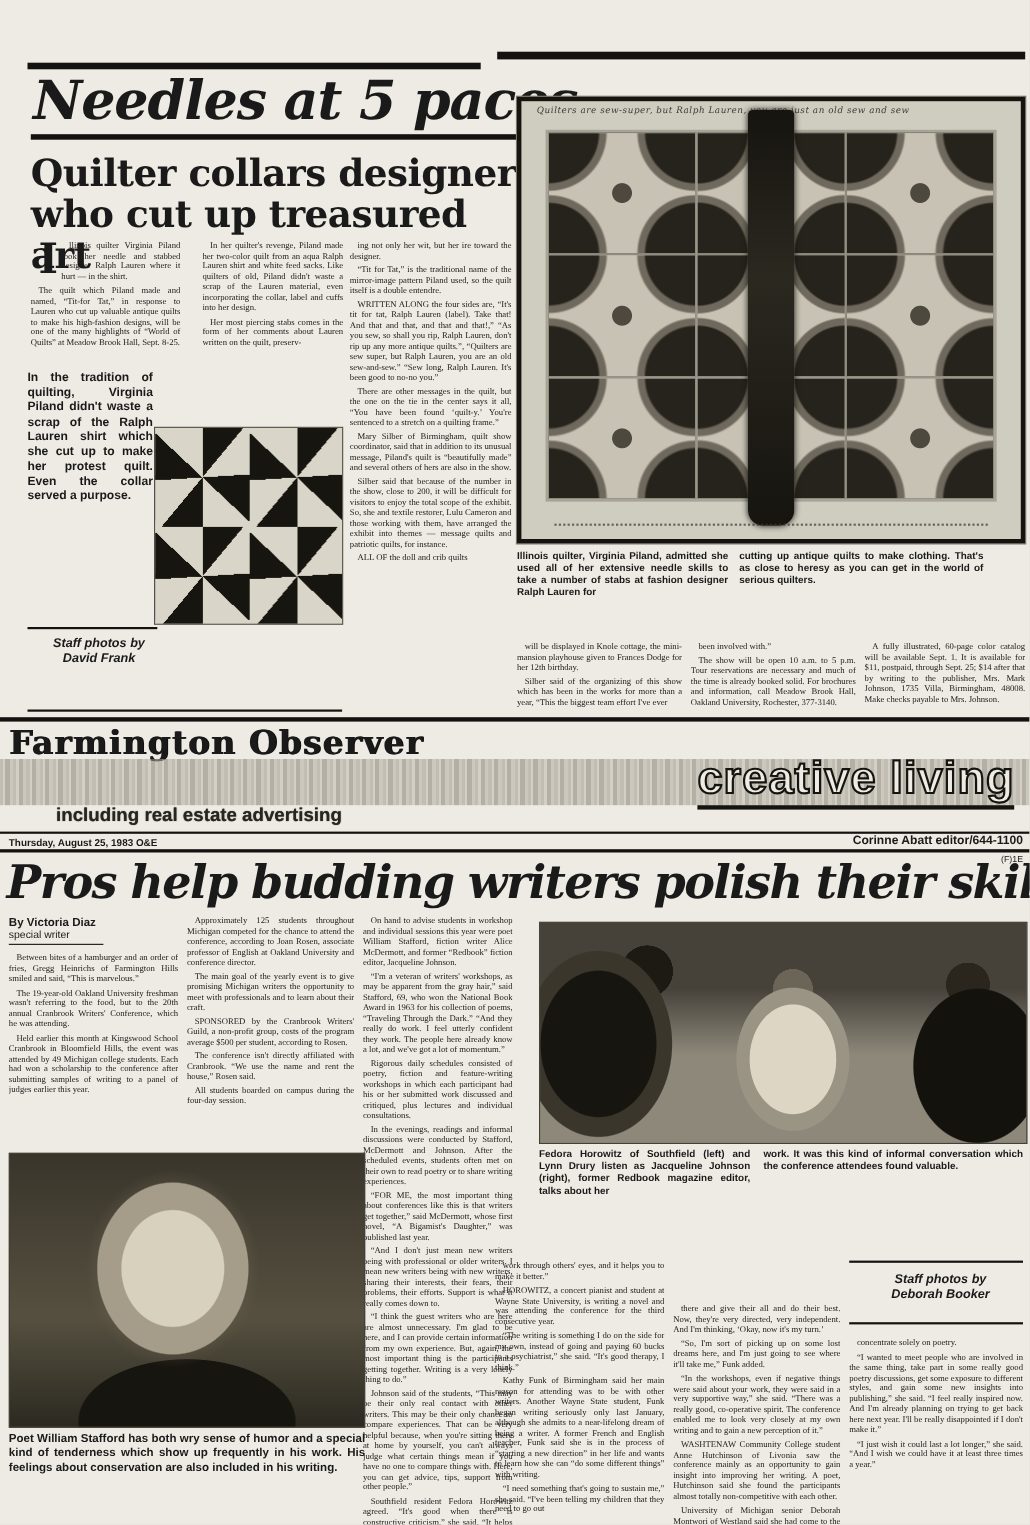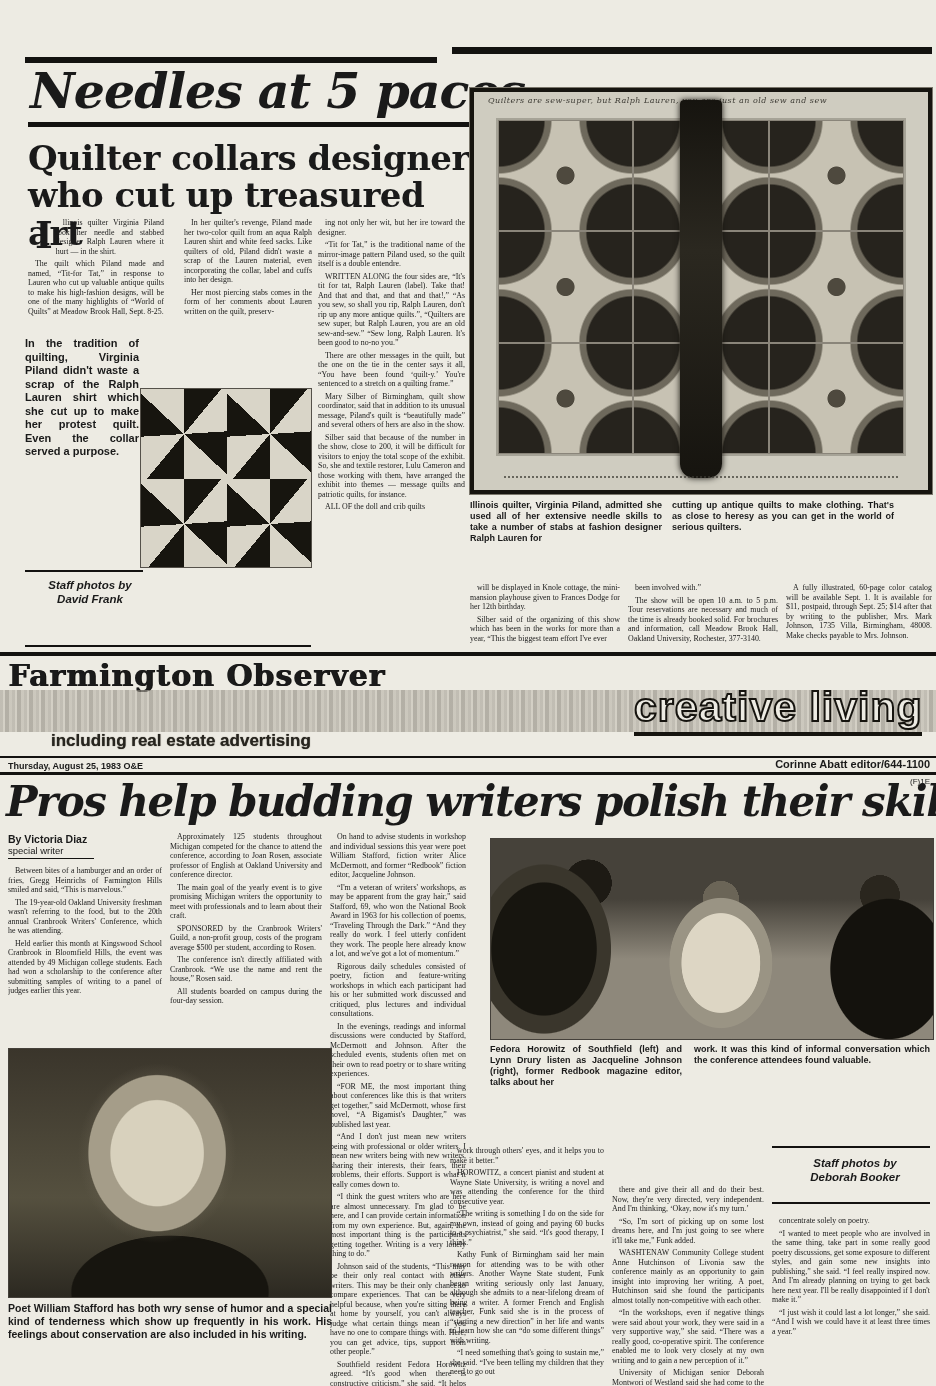--- a/index.html
+++ b/index.html
@@ -209,22 +209,22 @@
   <div class="abs bodycol" style="left:450px;top:1146px;width:154px;height:240px;">
       <p>work through others' eyes, and it helps you to make it better.”</p>
       <p>HOROWITZ, a concert pianist and student at Wayne State University, is writing a novel and was attending the conference for the third consecutive year.</p>
       <p>“The writing is something I do on the side for my own, instead of going and paying 60 bucks to a psychiatrist,” she said. “It's good therapy, I think.”</p>
       <p>Kathy Funk of Birmingham said her main reason for attending was to be with other writers. Another Wayne State student, Funk began writing seriously only last January, although she admits to a near-lifelong dream of being a writer. A former French and English teacher, Funk said she is in the process of “starting a new direction” in her life and wants to learn how she can “do some different things” with writing.</p>
       <p>“I need something that's going to sustain me,” she said. “I've been telling my children that they need to go out</p>
     </div>
   <div class="abs bodycol" style="left:612px;top:1146px;width:152px;height:240px;margin-top:39px;">
       <p>there and give their all and do their best. Now, they're very directed, very independent. And I'm thinking, ‘Okay, now it's my turn.’</p>
       <p>“So, I'm sort of picking up on some lost dreams here, and I'm just going to see where it'll take me,” Funk added.</p>
+      <p>“In the workshops, even if negative things were said about your work, they were said in a very supportive way,” she said. “There was a really good, co-operative spirit. The conference enabled me to look very closely at my own writing and to gain a new perception of it.”</p>
       <p>WASHTENAW Community College student Anne Hutchinson of Livonia saw the conference mainly as an opportunity to gain insight into improving her writing. A poet, Hutchinson said she found the participants almost totally non-competitive with each other.</p>
-      <p>“In the workshops, even if negative things were said about your work, they were said in a very supportive way,” she said. “There was a really good, co-operative spirit. The conference enabled me to look very closely at my own writing and to gain a new perception of it.”</p>
       <p>University of Michigan senior Deborah Montwori of Westland said she had come to the conference in order to</p>
     </div>
 
   <div class="abs rule" style="left:772px;top:1146px;width:158px;height:2px;"></div>
   <div class="abs credit" style="left:780px;top:1156px;width:150px;">Staff photos by
 Deborah Booker</div>
   <div class="abs rule" style="left:772px;top:1202px;width:158px;height:2px;"></div>
 
   <div class="abs bodycol" style="left:772px;top:1216px;width:158px;height:170px;">
       <p>concentrate solely on poetry.</p>

